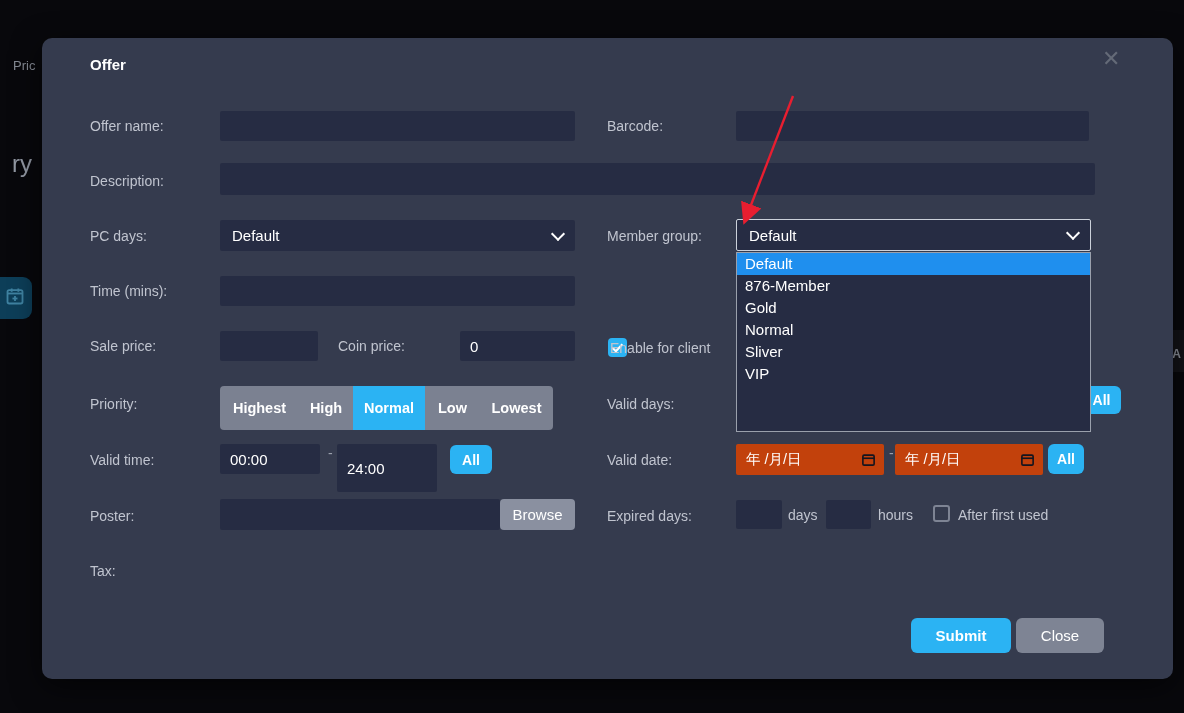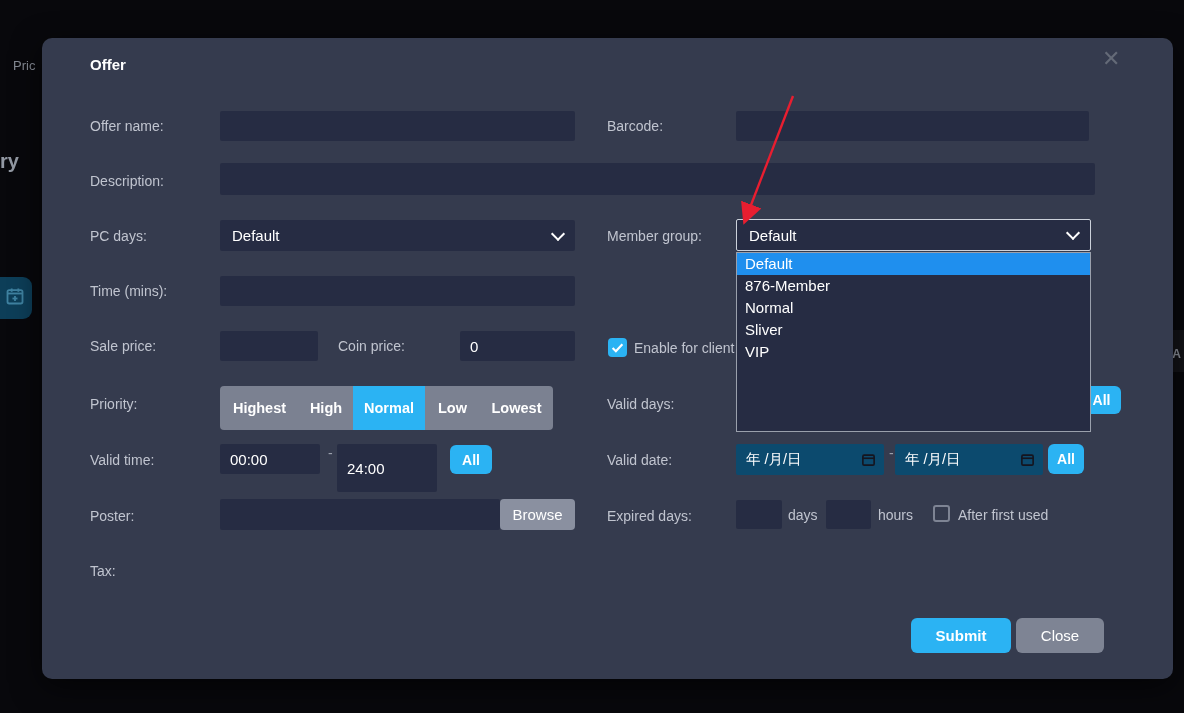--- a/index.html
+++ b/index.html
@@ -1,20 +1,20 @@
 <!DOCTYPE html>
 <html><head>
 <meta charset="utf-8">
 <style>
   html,body{margin:0;padding:0;background:#08080c;}
   body{width:1184px;height:713px;overflow:hidden;font-family:"Liberation Sans",sans-serif;position:relative;}
   .abs{position:absolute;}
   
   .bg-frag{color:#858a94;font-size:13px;}
-  .bg-title{color:#9298a3;font-size:20px;font-weight:bold;}
+  .bg-title{color:#9298a3;font-size:24px;font-weight:normal;margin-left:12px;}
   .bg-band{background:#131318;}
   .bg-colhead{color:#8d929c;font-size:12px;font-weight:bold;letter-spacing:1px;}
   .cal-btn{width:44px;height:42px;background:#0d3e58;border-radius:9px;display:flex;align-items:center;justify-content:flex-end;padding-right:7px;box-sizing:border-box;}
   
   .modal{left:42px;top:38px;width:1099px;height:641px;background:#353b4e;border-radius:10px;box-shadow:0 8px 30px rgba(0,0,0,.6);padding-left:32px;}
   .modal-title{color:#ffffff;font-size:15px;font-weight:bold;}
   .close-x{color:#646a77;font-size:22px;line-height:20px;cursor:pointer;}
   .annotation{color:#e11b2d;font-size:16.5px;font-weight:bold;font-family:"DejaVu Serif",serif;}
   .lbl{color:#c0c4cf;font-size:14px;white-space:nowrap;}
   .inp{background:#262c43;border:none;border-radius:2px;color:#ffffff;font-size:15px;font-family:"Liberation Sans",sans-serif;padding:0 10px;box-sizing:border-box;outline:none;}
@@ -27,21 +27,21 @@
   .seg-wrap{display:flex;height:44px;border-radius:4px;overflow:hidden;}
   .seg{background:#7b8191;color:#fff;font-size:14.5px;font-weight:bold;display:flex;align-items:center;justify-content:center;cursor:pointer;}
   .seg.sel-blue{background:#2bb3f3;}
   .btn-blue{background:#2bb3f3;color:#fff;font-size:14px;font-weight:bold;border:none;border-radius:6px;cursor:pointer;display:flex;align-items:center;justify-content:center;font-family:"Liberation Sans",sans-serif;}
   .btn-gray{background:#7e8494;color:#fff;font-size:14px;border:none;border-radius:6px;cursor:pointer;display:flex;align-items:center;justify-content:center;font-family:"Liberation Sans",sans-serif;}
   .browse{background:#8a90a0;border-radius:4px;color:#fff;font-size:15px;display:flex;align-items:center;justify-content:center;cursor:pointer;}
   .cb{border-radius:4px;box-sizing:border-box;display:flex;align-items:center;justify-content:center;cursor:pointer;}
   .cb.checked{background:#2bb3f3;}
   .cb.unchecked{background:transparent;border:2px solid #7e8494;border-radius:3px;}
   .dash{color:#9aa0ac;font-size:14px;}
-  .date-inp{background:#0c4a6e;border-radius:2px;color:#fff;font-size:14.5px;display:flex;align-items:center;justify-content:space-between;padding:0 8px 0 10px;box-sizing:border-box;cursor:pointer;}
+  .date-inp{background:#c2410c;border-radius:2px;color:#fff;font-size:14.5px;display:flex;align-items:center;justify-content:space-between;padding:0 8px 0 10px;box-sizing:border-box;cursor:pointer;}
   .arrow-svg{left:0;top:0;z-index:15;pointer-events:none;}
 </style>
 </head>
 <body>
 
 <div class="abs bg-frag" style="left:13px;top:58px;">Pric</div>
 <div class="abs bg-title" style="left:0px;top:150px;">ry</div>
 
 <div class="abs cal-btn" style="left:-12px;top:277px;">
   <span>
@@ -82,38 +82,39 @@
 
   <div class="abs lbl" style="left:565px;top:190px;">Member group:</div>
   <div class="abs sel focused" style="left:694px;top:181px;width:355px;height:32px;">
     <span>Default</span>
     <span class="chev"></span>
   </div>
 
   <div class="abs dd-panel" style="left:694px;top:214px;width:355px;height:180px;">
     <div class="dd-opt hl">Default</div>
     <div class="dd-opt">876-Member</div>
+    <div class="dd-opt">Gold</div>
     <div class="dd-opt">Normal</div>
     <div class="dd-opt">Sliver</div>
     <div class="dd-opt">VIP</div>
   </div>
 
   <div class="abs lbl" style="left:48px;top:245px;">Time (mins):</div>
   <input class="abs inp" style="left: 178px; top: 238px; width: 355px; height: 30px;" value="">
 
   <div class="abs lbl" style="left:48px;top:300px;">Sale price:</div>
   <input class="abs inp" style="left: 178px; top: 293px; width: 98px; height: 30px;" value="">
   <div class="abs lbl" style="left:296px;top:300px;">Coin price:</div>
   <input class="abs inp" style="left: 418px; top: 293px; width: 115px; height: 30px;" value="0">
   <div class="abs cb checked" style="left:566px;top:300px;width:19px;height:19px;">
     <svg width="13" height="13" viewBox="0 0 24 24" fill="none" stroke="#fff" stroke-width="4">
         <polyline points="3,13 9,19 21,6"></polyline>
       </svg>
   </div>
-  <div class="abs lbl" style="left:592px;top:302px;width:110px;overflow:hidden;">Enable for client</div>
+  <div class="abs lbl" style="left:568px;top:302px;width:110px;overflow:hidden;">Enable for client</div>
 
   <div class="abs lbl" style="left:48px;top:358px;">Priority:</div>
   <div class="abs seg-wrap" style="left:178px;top:348px;width:333px;">
     <div class="seg" style="width:79px;">Highest</div>
     <div class="seg" style="width:54px;">High</div>
     <div class="seg sel-blue" style="width:72px;">Normal</div>
     <div class="seg" style="width:55px;">Low</div>
     <div class="seg" style="width:73px;">Lowest</div>
   </div>
   <div class="abs lbl" style="left:565px;top:358px;">Valid days:</div>

